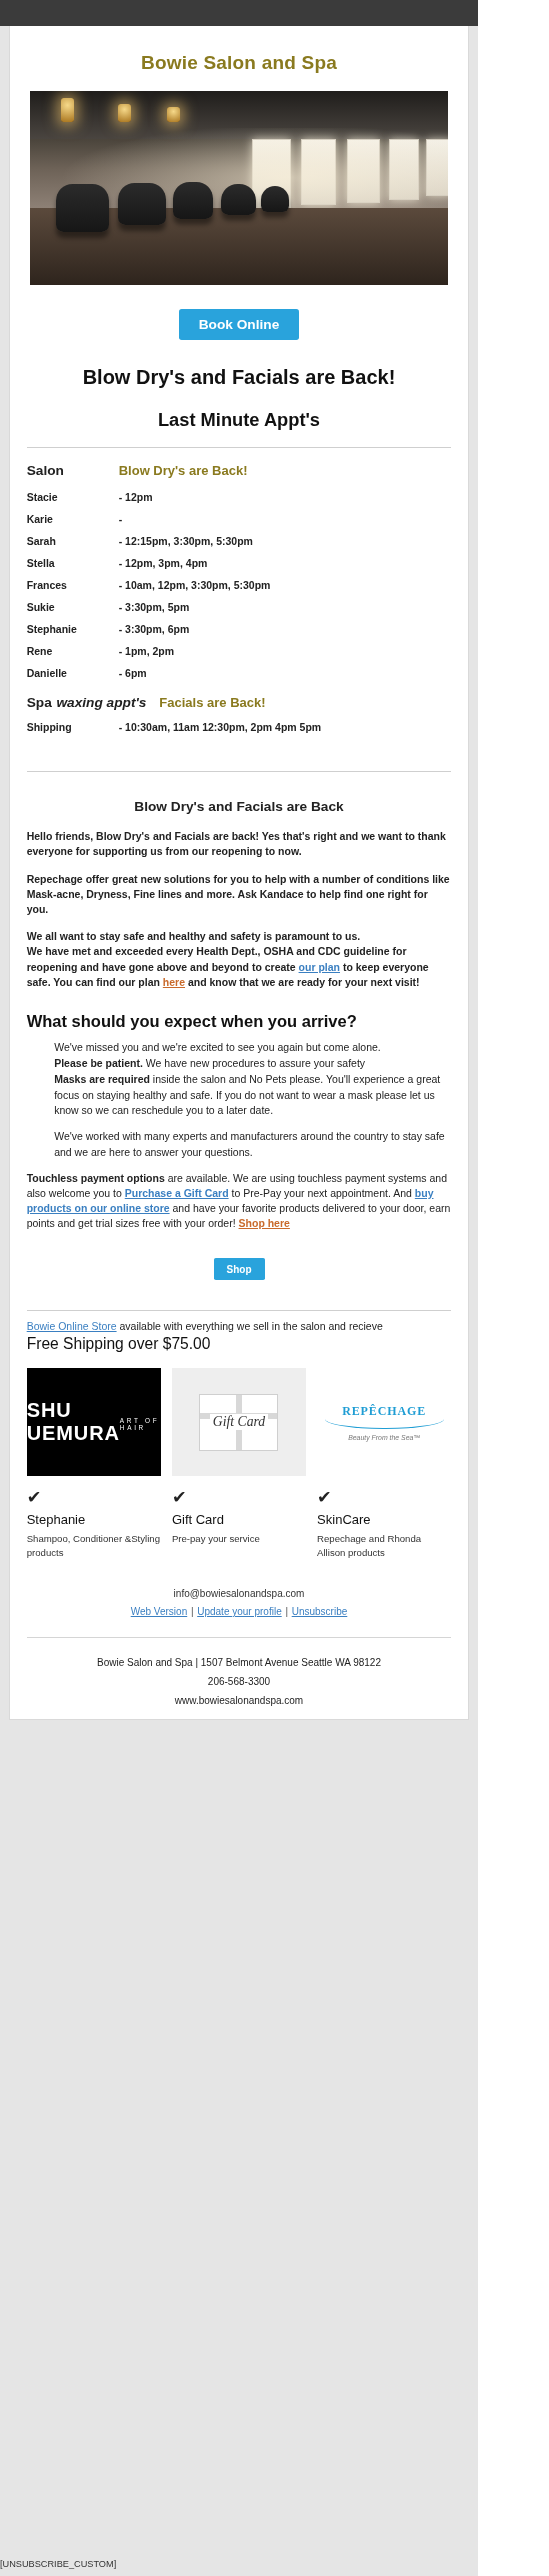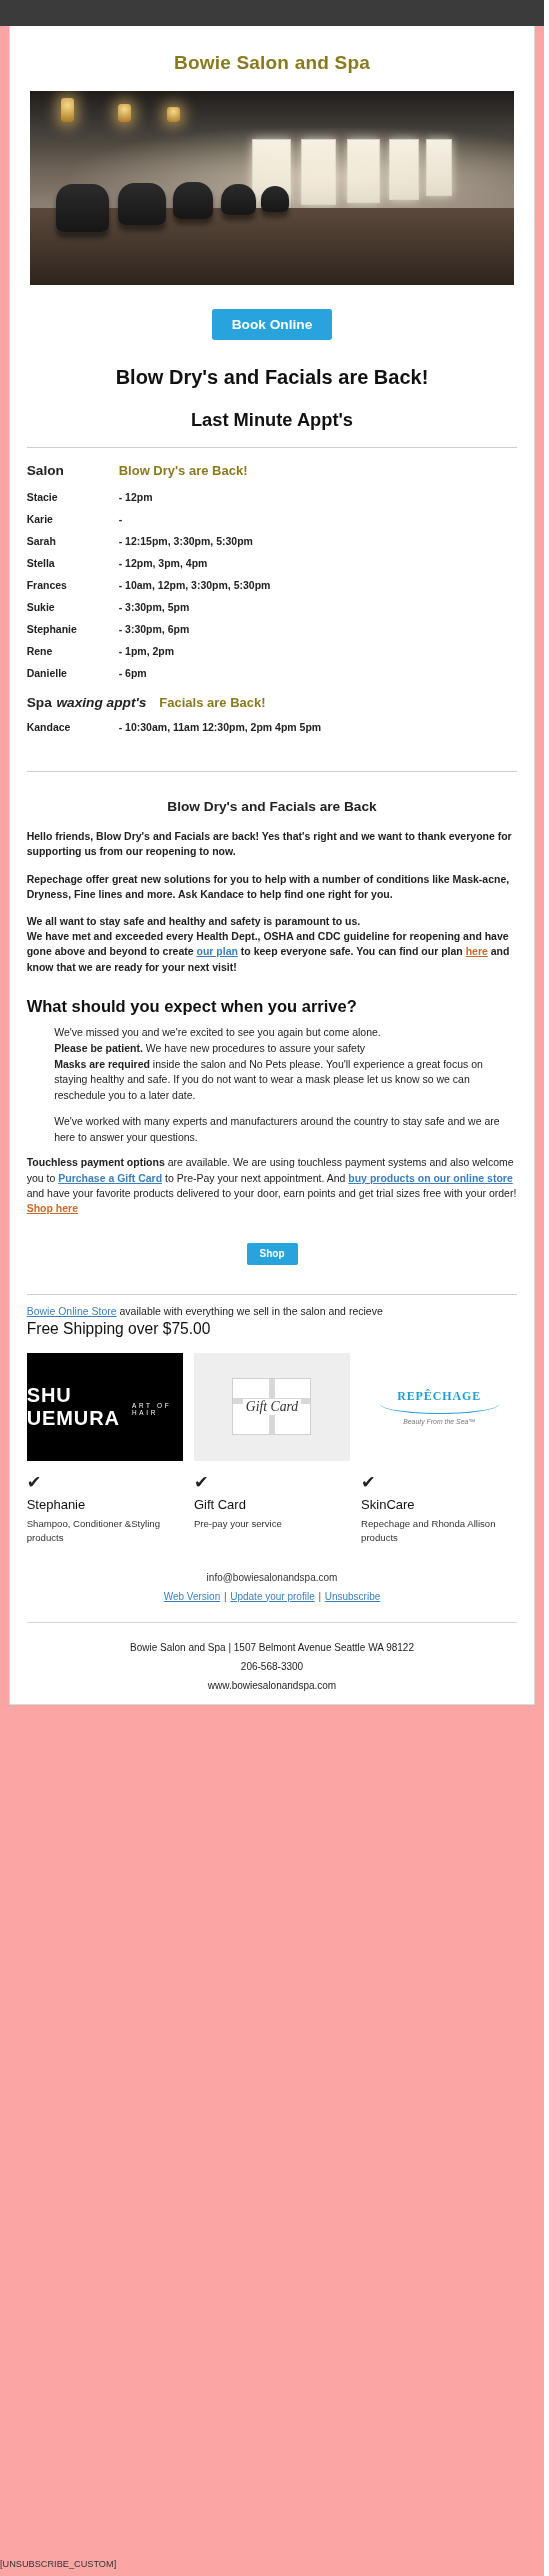--- a/index.html
+++ b/index.html
@@ -6,24 +6,24 @@
     margin: 0;
     padding: 0;
     background: #ffffff;
   }
   body {
     width: 550px;
     font-family: "Liberation Sans", sans-serif;
     color: #222222;
   }
   .page {
-    width: 544px;
+    width: 478px;
     min-height: 2576px;
     position: relative;
-    background: #fca5a5;
+    background: #e5e5e5;
   }
   .topbar {
     height: 26px;
     background: #3b3b3b;
     width: 100%;
   }
   .frame {
     margin: 0 9.2px;
     border: 0.9px solid #d9d9d9;
     border-top: none;
@@ -327,21 +327,21 @@
         <div class="times">-  6pm</div>
       </div>
 
       <div class="spa-head">
         <div class="spa-label">Spa</div>
         <div class="spa-em">waxing appt's</div>
         <div class="spa-title">Facials are Back!</div>
       </div>
 
       <div class="sched-row">
-        <div class="name">Kandace</div>
+        <div class="name">Shipping</div>
         <div class="times">-  10:30am, 11am 12:30pm, 2pm 4pm 5pm</div>
       </div>
     </div>
 
     <hr class="rule" style="margin-top:24px;">
 
     <div class="section-title">Blow Dry's and Facials are Back</div>
 
     <div class="body-copy">
       <p>Hello friends, Blow Dry's and Facials are back! Yes that's right and we want to thank everyone for supporting us from our reopening to now.</p>

